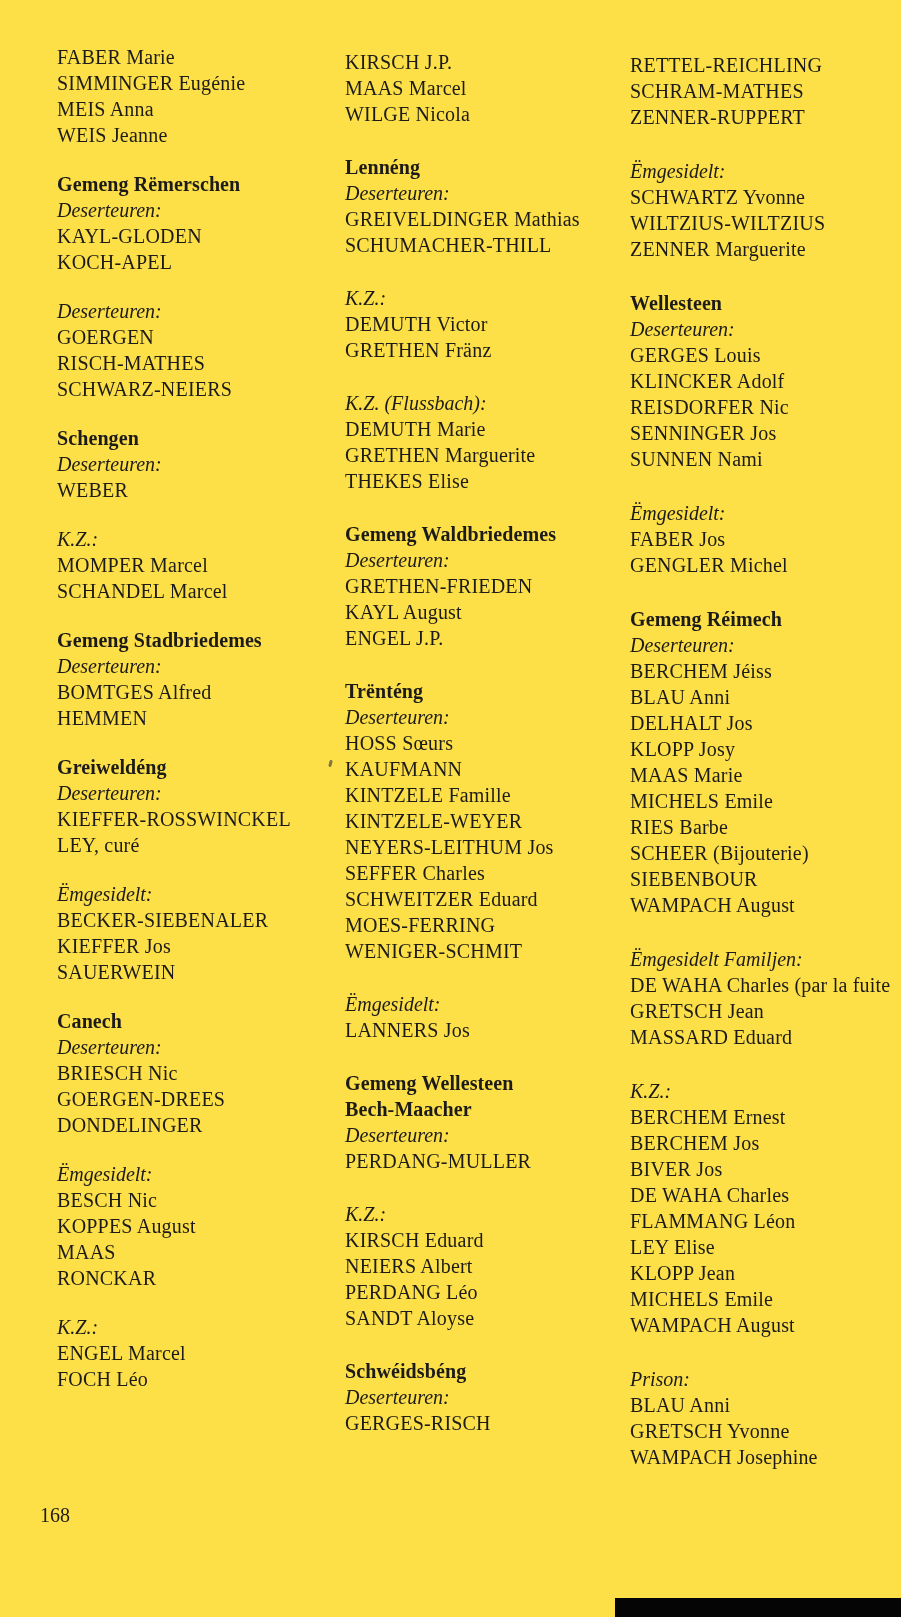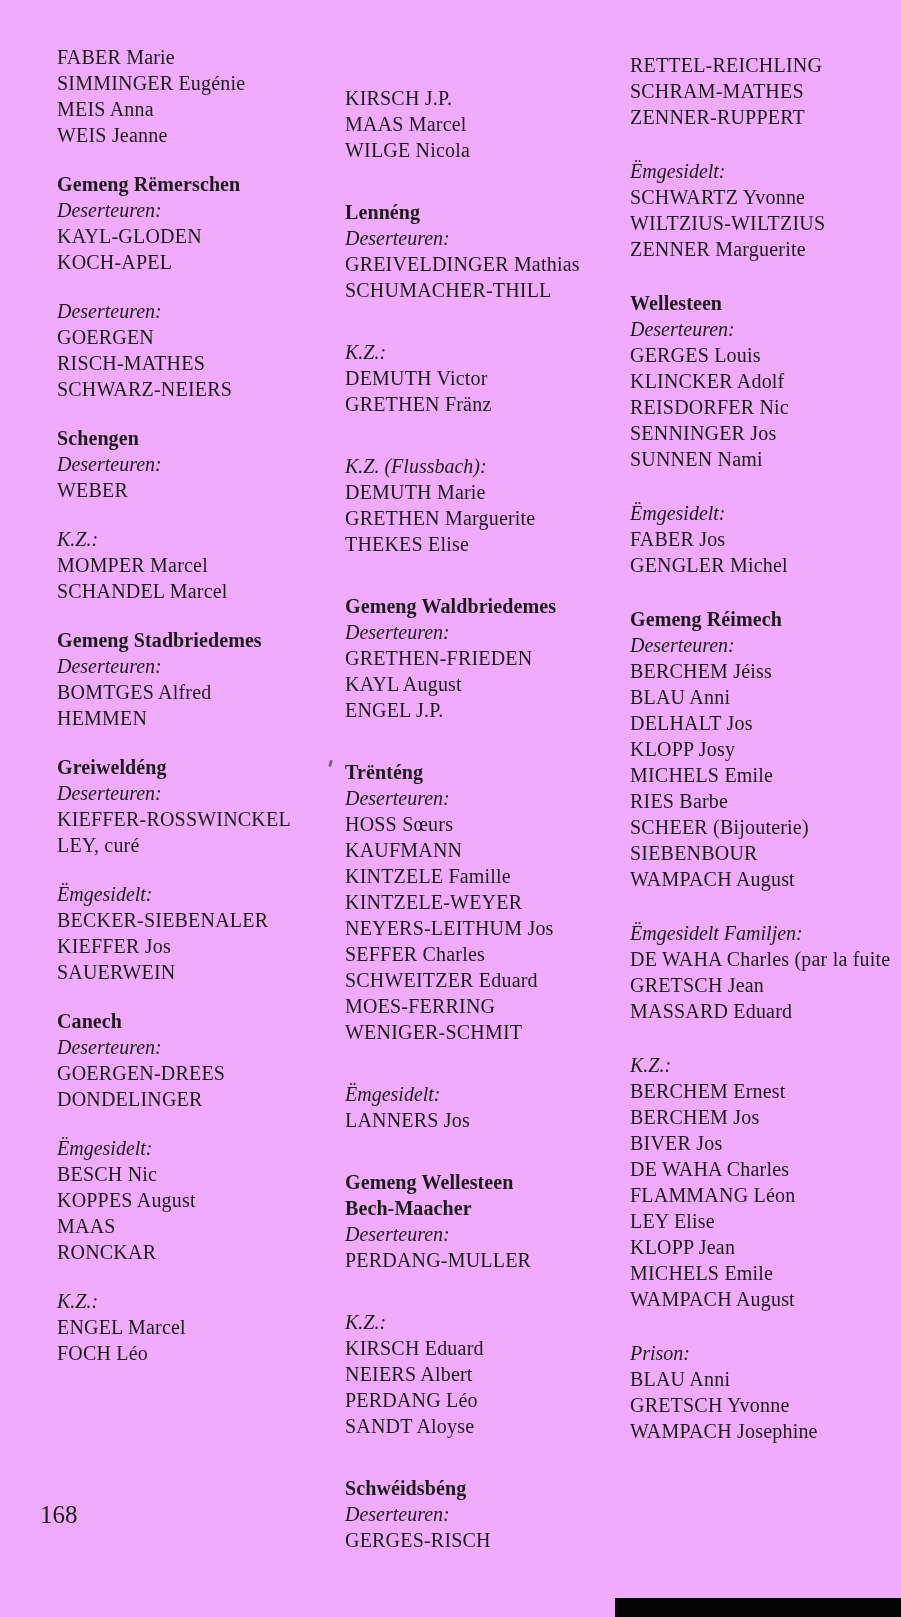--- a/index.html
+++ b/index.html
@@ -9,41 +9,41 @@
   body {
     width: 901px;
     height: 1617px;
     overflow: hidden;
     background: #e8e6e1;
   }
   .page {
     position: relative;
     width: 901px;
     height: 1617px;
-    background: #f0abfc;
+    background: #fde047;
     overflow: hidden;
     font-family: "Liberation Serif", "DejaVu Serif", serif;
     color: #1c1b19;
   }
   .columns {
     position: absolute;
     left: 57px;
     top: 44px;
     display: flex;
     align-items: flex-start;
   }
   .column {
     box-sizing: border-box;
   }
   .column-1 { width: 288px; }
   .column-2 { width: 285px; padding-top: 5px; }
   .column-3 { width: 259px; padding-top: 8px; }
 
   .column-1 .block { margin-bottom: 23px; }
-  .column-2 .block { margin-bottom: 27px; margin-top: 36px; }
+  .column-2 .block { margin-bottom: 27px; }
   .column-3 .block { margin-bottom: 28px; }
 
   .heading, .subheading, .name {
     font-size: 20px;
     line-height: 26px;
     white-space: nowrap;
   }
   .heading {
     font-weight: bold;
     letter-spacing: 0.1px;
@@ -51,21 +51,21 @@
   .subheading {
     font-style: italic;
   }
   .name {
     letter-spacing: 0.2px;
   }
   .page-number {
     position: absolute;
     left: 40px;
     top: 1500px;
-    font-size: 25px;
+    font-size: 20px;
     line-height: 30px;
     color: #1c1b19;
   }
   .black-bar {
     position: absolute;
     right: 0;
     bottom: 0;
     width: 286px;
     height: 19px;
     background: #050505;
@@ -130,20 +130,21 @@
         </div>
         <div class="block">
           <div class="subheading">Ëmgesidelt:</div>
           <div class="name">BECKER-SIEBENALER</div>
           <div class="name">KIEFFER Jos</div>
           <div class="name">SAUERWEIN</div>
         </div>
         <div class="block">
           <div class="heading">Canech</div>
           <div class="subheading">Deserteuren:</div>
+          <div class="name">BRIESCH Nic</div>
           <div class="name">GOERGEN-DREES</div>
           <div class="name">DONDELINGER</div>
         </div>
         <div class="block">
           <div class="subheading">Ëmgesidelt:</div>
           <div class="name">BESCH Nic</div>
           <div class="name">KOPPES August</div>
           <div class="name">MAAS</div>
           <div class="name">RONCKAR</div>
         </div>
@@ -245,20 +246,21 @@
           <div class="name">FABER Jos</div>
           <div class="name">GENGLER Michel</div>
         </div>
         <div class="block">
           <div class="heading">Gemeng Réimech</div>
           <div class="subheading">Deserteuren:</div>
           <div class="name">BERCHEM Jéiss</div>
           <div class="name">BLAU Anni</div>
           <div class="name">DELHALT Jos</div>
           <div class="name">KLOPP Josy</div>
+          <div class="name">MAAS Marie</div>
           <div class="name">MICHELS Emile</div>
           <div class="name">RIES Barbe</div>
           <div class="name">SCHEER (Bijouterie)</div>
           <div class="name">SIEBENBOUR</div>
           <div class="name">WAMPACH August</div>
         </div>
         <div class="block">
           <div class="subheading">Ëmgesidelt Familjen:</div>
           <div class="name">DE WAHA Charles (par la fuite</div>
           <div class="name">GRETSCH Jean</div>

